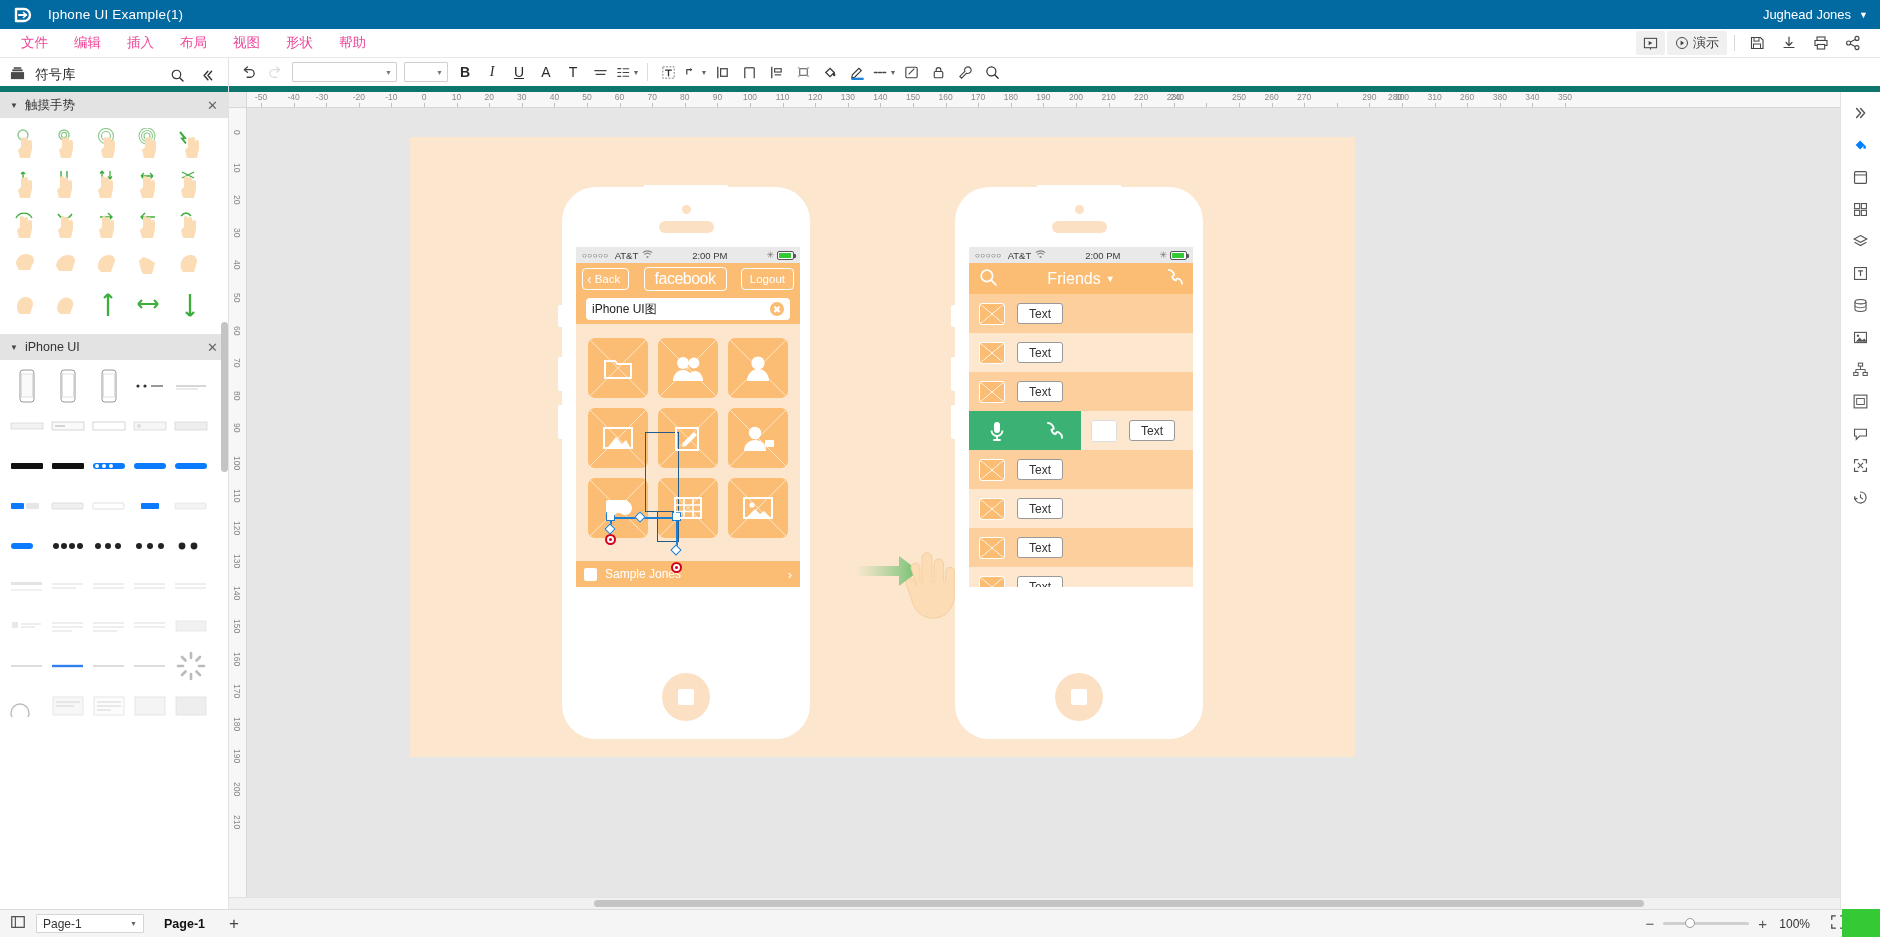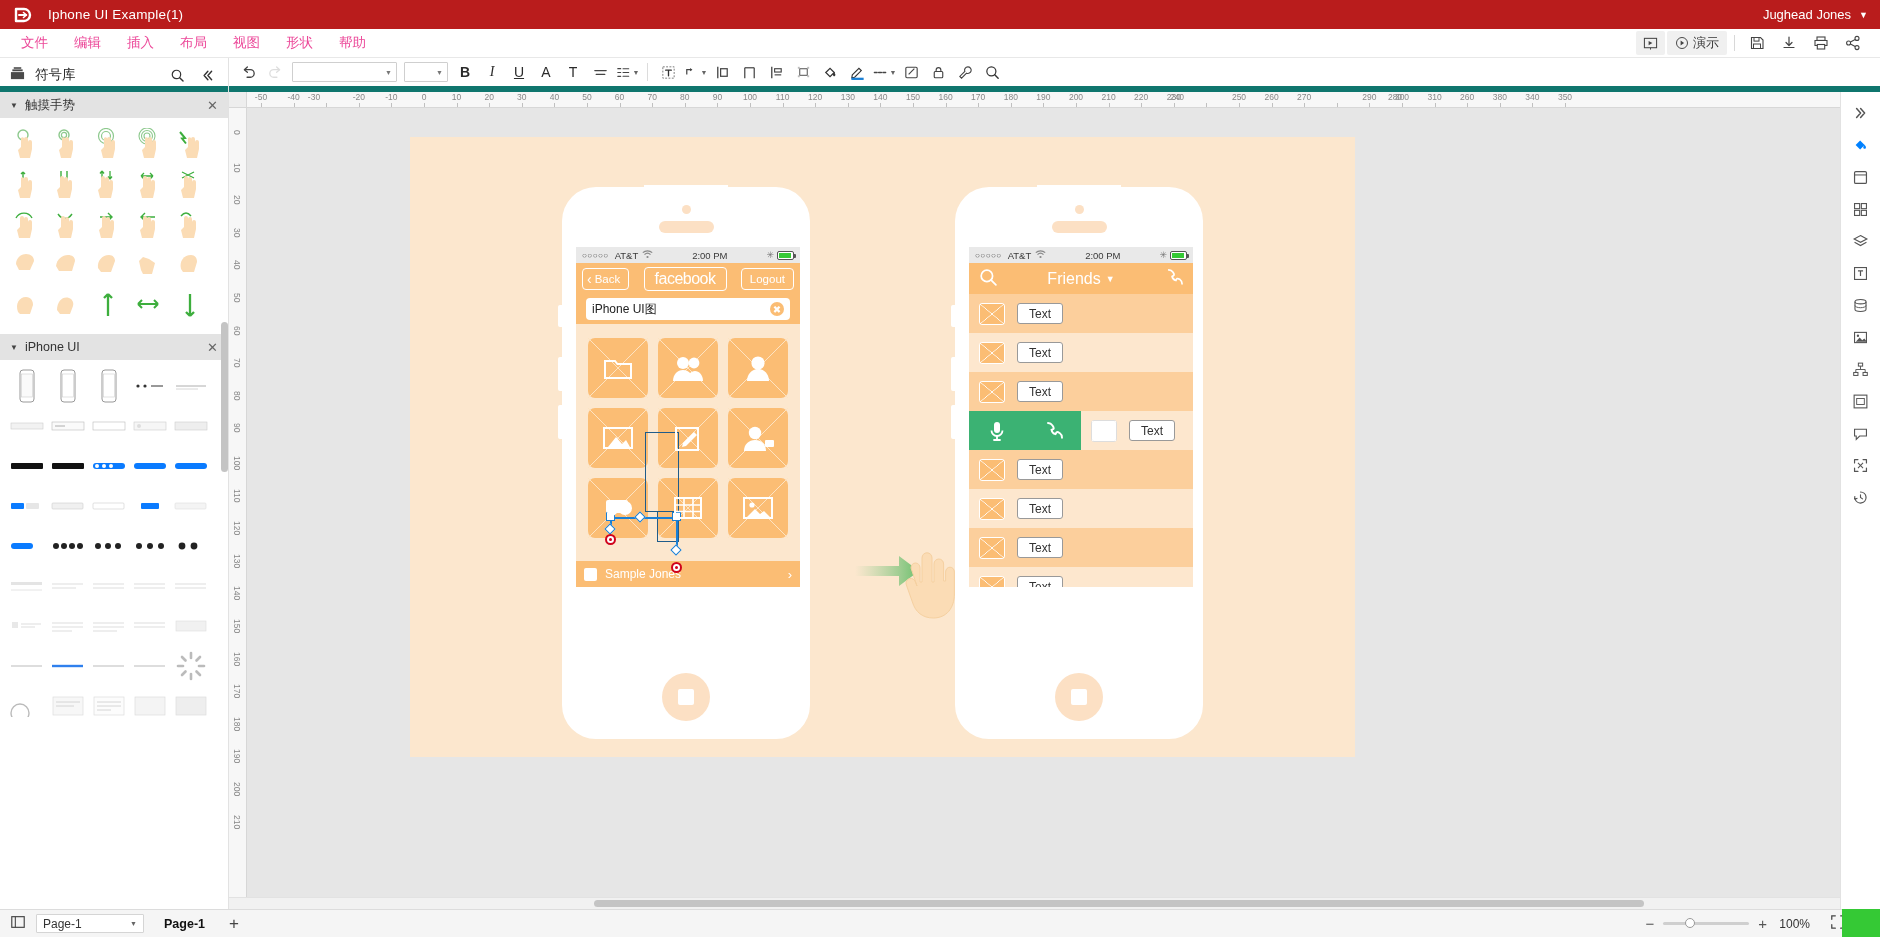--- a/index.html
+++ b/index.html
@@ -8,21 +8,21 @@
     font-family: "Liberation Sans", "DejaVu Sans", sans-serif;
     font-size: 12px;
     background:#ffffff;
     color:#333;
     -webkit-font-smoothing: antialiased;
   }
   .app { width:1880px; height:937px; display:flex; flex-direction:column; position:relative; }
 
   
   .titlebar {
-    height:29px; background:#b91c1c; display:flex; align-items:center;
+    height:29px; background:#0369a1; display:flex; align-items:center;
     padding:0 12px; flex:0 0 29px; color:#fff;
   }
   .logo-box { width:22px; height:22px; display:flex; align-items:center; justify-content:center; }
   .logo-box svg { display:block; }
   .title-text { font-size:13.5px; color:#fff; margin-left:14px; letter-spacing:.2px; }
   .titlebar-spacer { flex:1; }
   .user-name { font-size:13px; color:#fff; }
   .caret-dn { margin-left:8px; font-size:9px; color:#fff; }
 
   
@@ -916,21 +916,21 @@
 
     <div class="canvaswrap">
 
       <div class="ruler-h">
         <div class="ruler-corner"></div>
         <div class="ticks" id="hticks">
             <div class="rt" style="left: 14px;">-50</div>
             <div class="rtick" style="left: 14px;"></div>
             <div class="rt" style="left: 46.6px;">-40</div>
             <div class="rtick" style="left: 46.6px;"></div>
-            <div class="rt" style="left: 67px;">-30</div>
+            <div class="rt" style="left: 75px;">-30</div>
             <div class="rtick" style="left: 79.2px;"></div>
             <div class="rt" style="left: 111.8px;">-20</div>
             <div class="rtick" style="left: 111.8px;"></div>
             <div class="rt" style="left: 144.4px;">-10</div>
             <div class="rtick" style="left: 144.4px;"></div>
             <div class="rt" style="left: 177px;">0</div>
             <div class="rtick" style="left: 177px;"></div>
             <div class="rt" style="left: 209.6px;">10</div>
             <div class="rtick" style="left: 209.6px;"></div>
             <div class="rt" style="left: 242.2px;">20</div>

